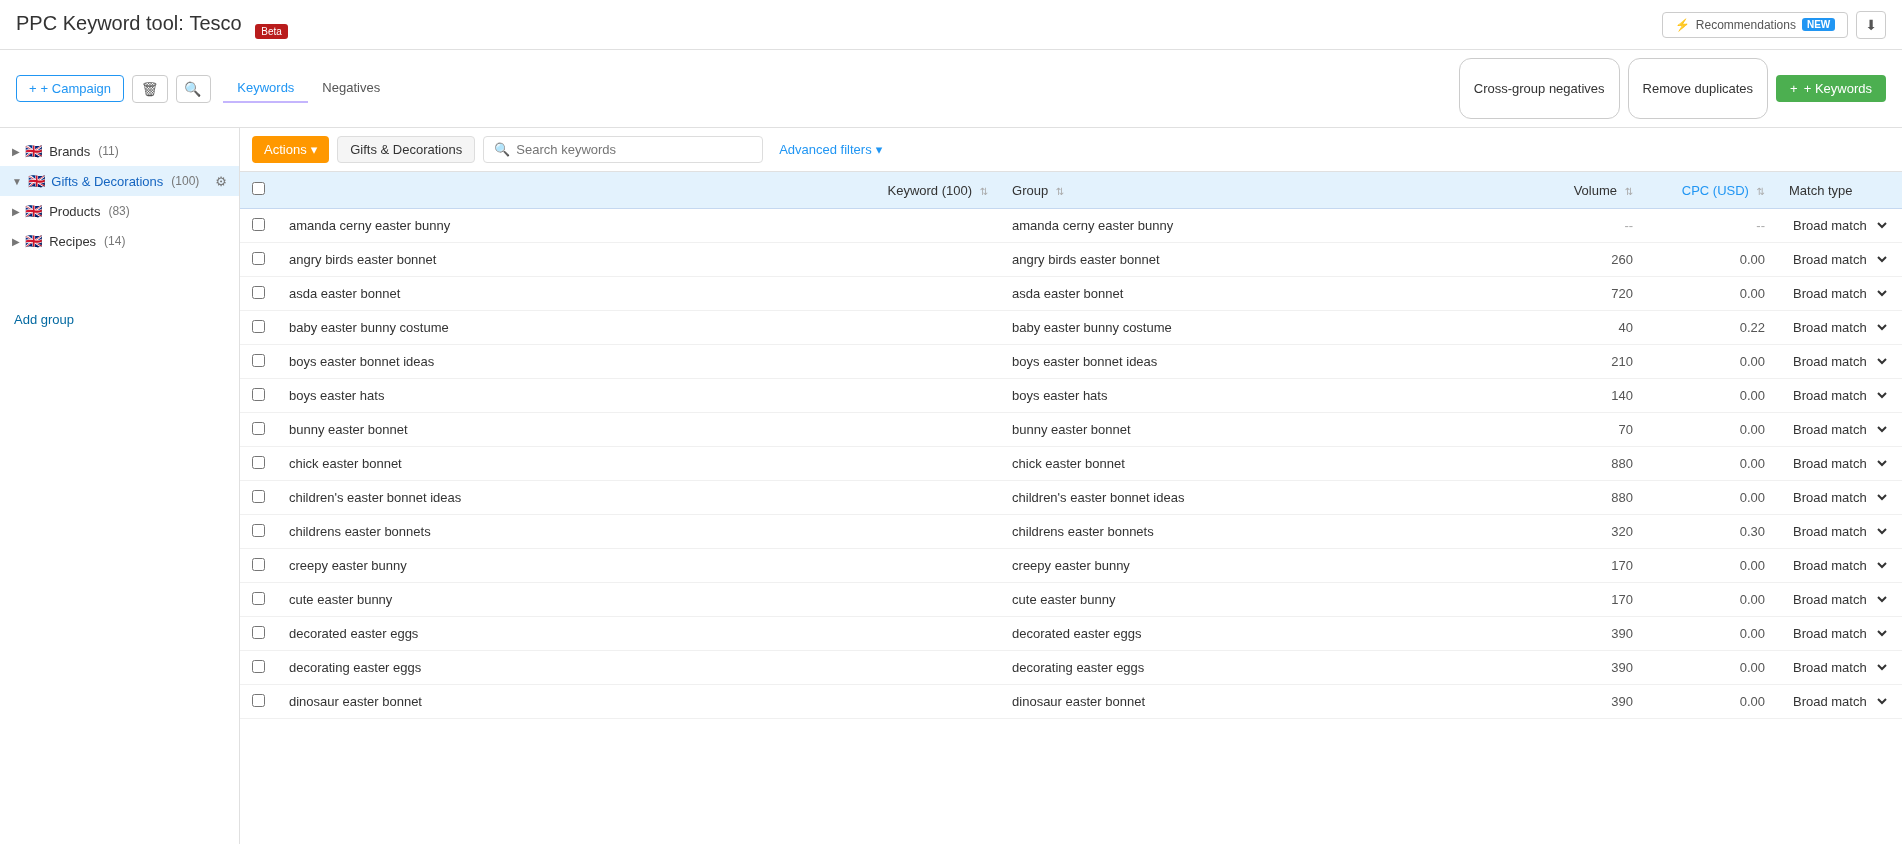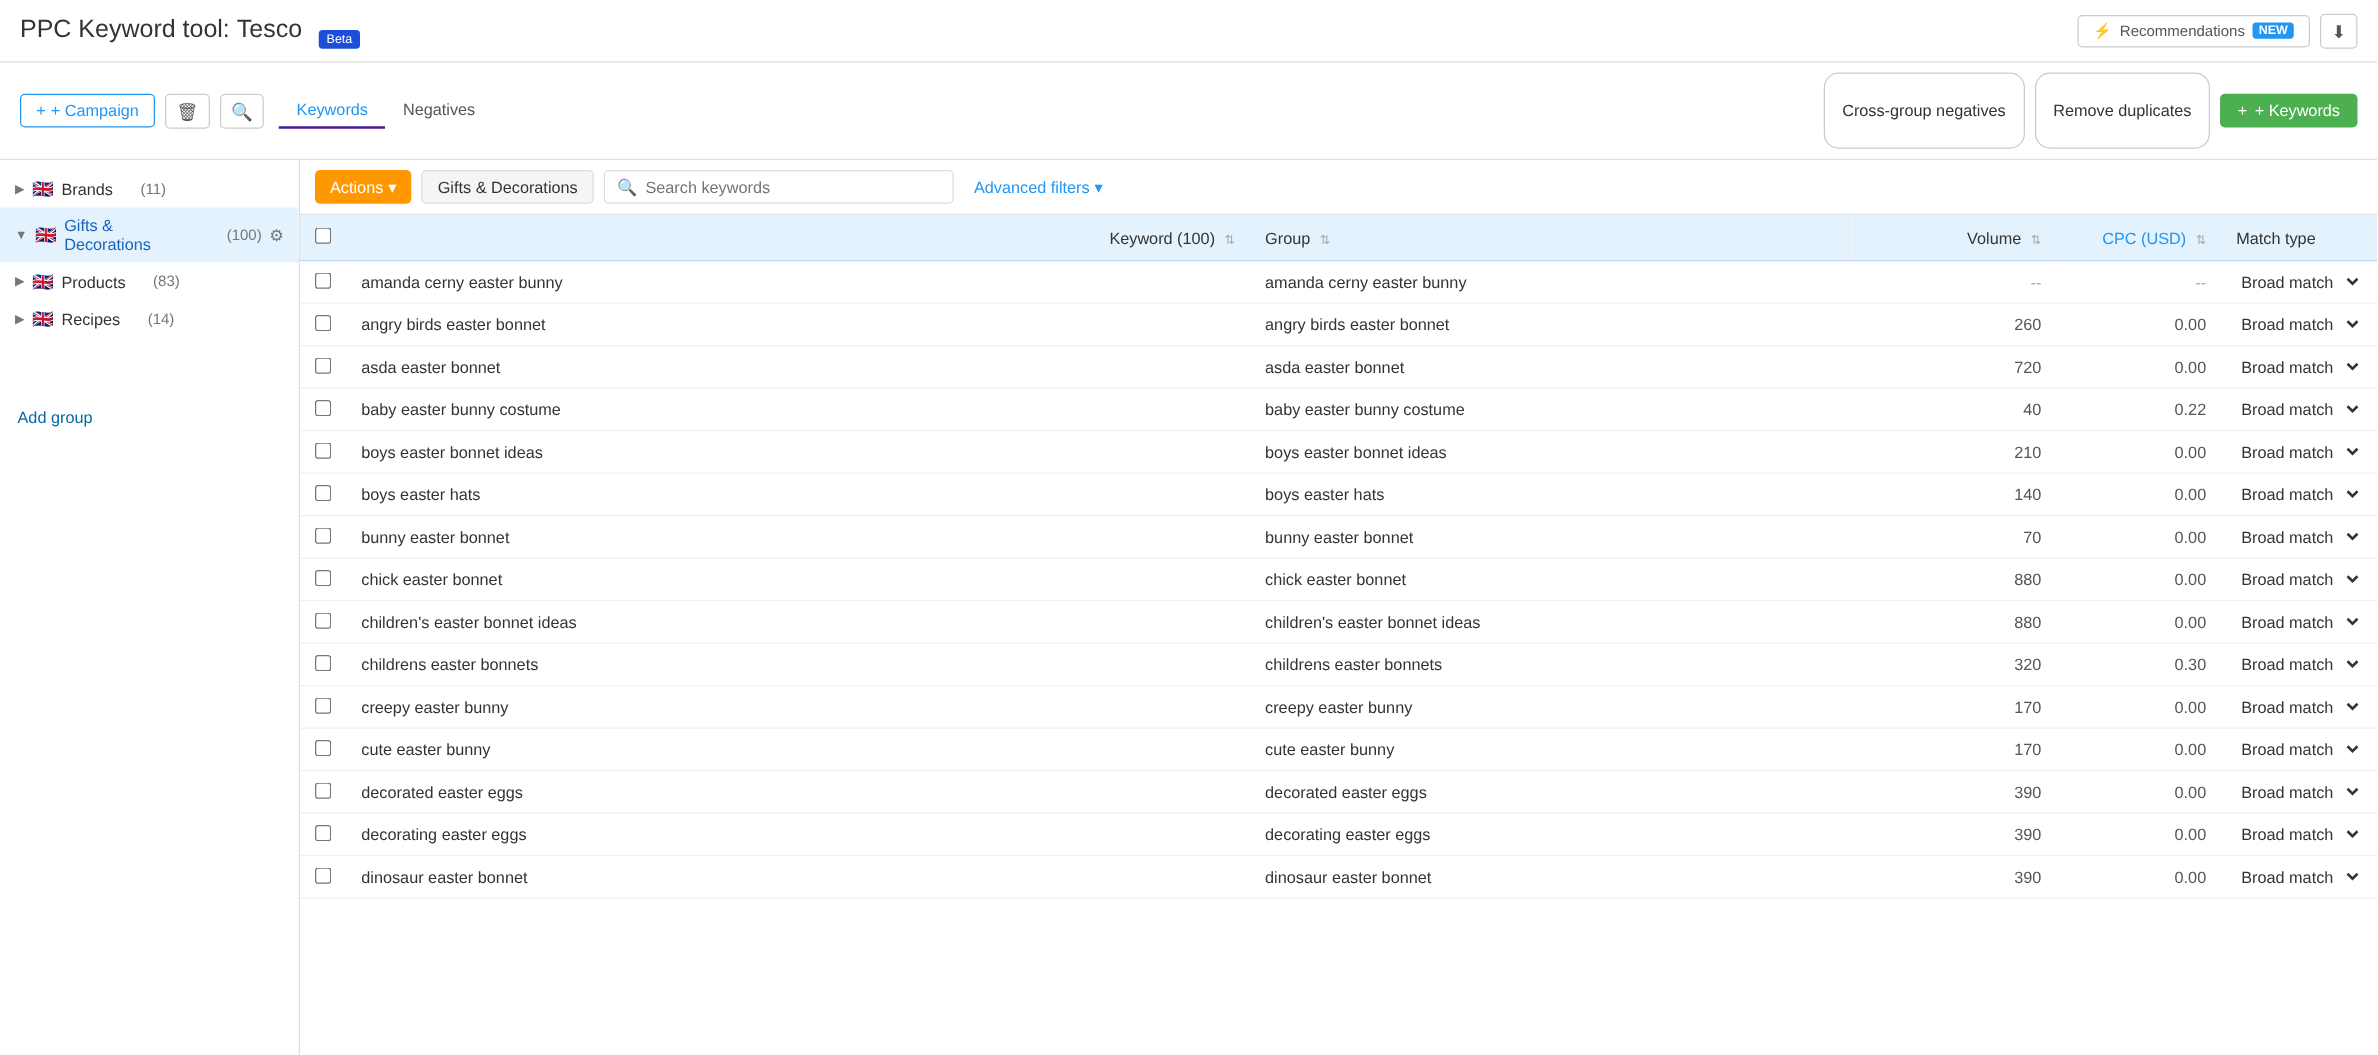--- a/index.html
+++ b/index.html
@@ -6,21 +6,21 @@
     body { font-family: -apple-system, BlinkMacSystemFont, 'Segoe UI', Arial, sans-serif; font-size: 13px; color: #333; background: #fff; }
 
     
     .top-header {
       display: flex; align-items: center; justify-content: space-between;
       padding: 10px 16px; border-bottom: 1px solid #e0e0e0;
     }
     .page-title { font-size: 20px; font-weight: 600; }
     .page-title span { font-weight: 400; }
     .beta-badge {
-      display: inline-block; background: #1d4ed8; color: #fff;
+      display: inline-block; background: #b91c1c; color: #fff;
       font-size: 10px; font-weight: 700; padding: 2px 6px; border-radius: 3px;
       margin-left: 8px; vertical-align: middle; margin-top: 14px;
     }
     .recommendations-btn {
       display: flex; align-items: center; gap: 6px;
       border: 1px solid #ccc; border-radius: 4px; padding: 5px 12px;
       background: #fff; cursor: pointer; font-size: 12px; color: #555;
     }
     .recommendations-badge {
       background: #2196f3; color: #fff; font-size: 10px;
@@ -39,21 +39,21 @@
     }
     .icon-btn {
       background: #fff; border: 1px solid #ccc; border-radius: 4px;
       padding: 5px 8px; cursor: pointer; color: #555; font-size: 14px;
     }
     .tabs { display: flex; margin-left: 4px; }
     .tab {
       padding: 6px 14px; cursor: pointer; font-size: 13px; color: #555;
       border-bottom: 2px solid transparent;
     }
-    .tab.active { color: #2196f3; border-bottom: 2px solid #4c1d95; font-weight: 500; }
+    .tab.active { color: #2196f3; border-bottom: 2px solid #c4b5fd; font-weight: 500; }
     .spacer { flex: 1; }
     .action-btn-group { display: flex; align-items: center; gap: 8px; }
     .cross-group-btn, .remove-dupes-btn {
       border: 1px solid #ccc; border-radius: 12px; padding: 22px 14px;
       background: #fff; cursor: pointer; font-size: 13px; color: #333;
     }
     .add-keywords-btn {
       display: flex; align-items: center; gap: 6px;
       background: #4caf50; color: #fff; border: none;
       border-radius: 4px; padding: 6px 14px; cursor: pointer; font-size: 13px; font-weight: 500;
@@ -65,21 +65,21 @@
     
     .sidebar { width: 240px; border-right: 1px solid #e0e0e0; overflow-y: auto; padding: 8px 0; }
     .sidebar-group { }
     .sidebar-group-header {
       display: flex; align-items: center; gap: 6px;
       padding: 7px 12px; cursor: pointer; font-size: 13px; color: #333;
     }
     .sidebar-group-header.active { background: #e3f2fd; color: #1565c0; font-weight: 500; }
     .chevron { font-size: 10px; color: #777; }
     .flag { font-size: 14px; }
-    .group-count { color: #777; font-size: 12px; margin-left: 16px; }
+    .group-count { color: #777; font-size: 12px; margin-left: 2px; }
     .gear-icon { margin-left: auto; color: #777; font-size: 13px; cursor: pointer; }
     .add-group { padding: 8px 14px; color: #0369a1; cursor: pointer; font-size: 13px; margin-top: 48px; }
     .default-group { padding: 6px 14px; font-size: 13px; color: #555; cursor: pointer; }
 
     
     .content { flex: 1; display: flex; flex-direction: column; overflow: hidden; }
 
     
     .filter-bar {
       display: flex; align-items: center; gap: 8px;

